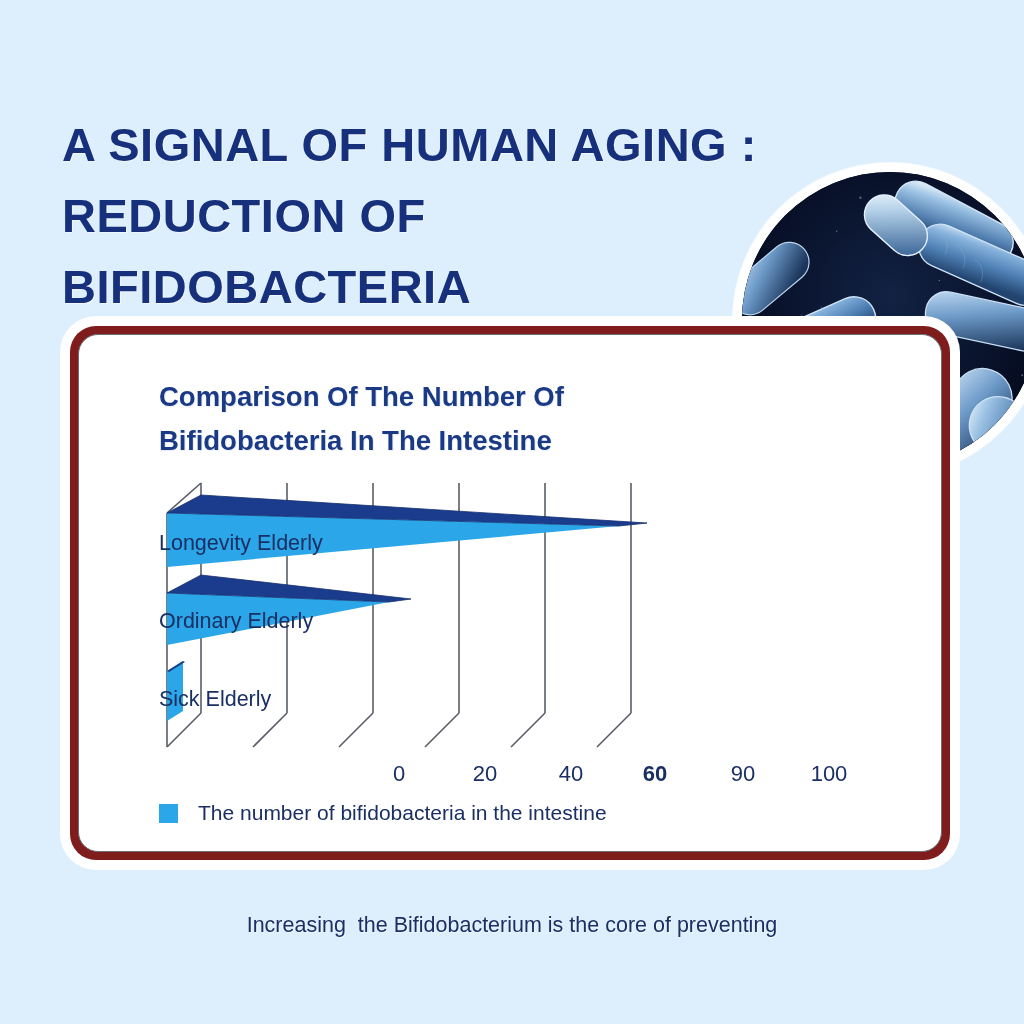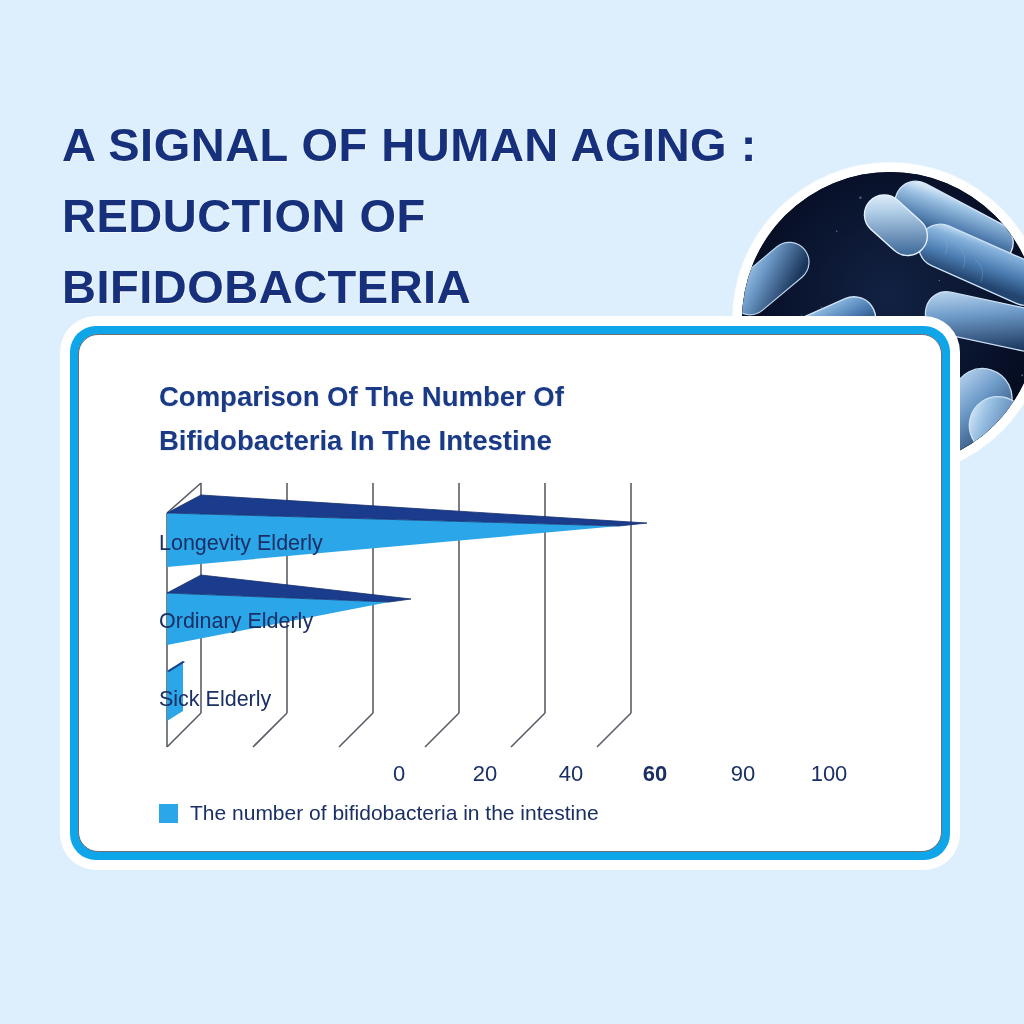--- a/index.html
+++ b/index.html
@@ -52,21 +52,21 @@
   }
   #bacteria-circle svg { display: block; width: 100%; height: 100%; }
 
   
   #chart-card {
     position: absolute;
     left: 70px;
     top: 326px;
     width: 880px;
     height: 534px;
-    background: #0ea5e9;
+    background: #7f1d1d;
     border-radius: 26px;
     box-shadow: 0 0 0 10px #ffffff;
   }
   #chart-card-inner {
     position: absolute;
     left: 8px;
     top: 8px;
     right: 8px;
     bottom: 8px;
     border: 1.3px solid #6a6f78;
@@ -114,21 +114,21 @@
     width: 70px;
   }
 
   
   #legend {
     position: absolute;
     left: 80px;
     top: 466px;
     display: flex;
     align-items: center;
-    gap: 12px;
+    gap: 20px;
   }
   #legend-swatch {
     width: 19px;
     height: 19px;
     background: #2ba6e8;
     flex: none;
   }
   #legend-label {
     font-size: 21px;
     color: #1a2f63;
@@ -300,15 +300,16 @@
 
       <div id="legend">
         <span id="legend-swatch"></span>
         <span id="legend-label">The number of bifidobacteria in the intestine</span>
       </div>
 
     </div>
   </div>
 
   <div id="footer">
+    <span class="ft-line">Increasing  the Bifidobacterium is the core of preventing</span>
   </div>
 
 </div>
 
 </body></html>

